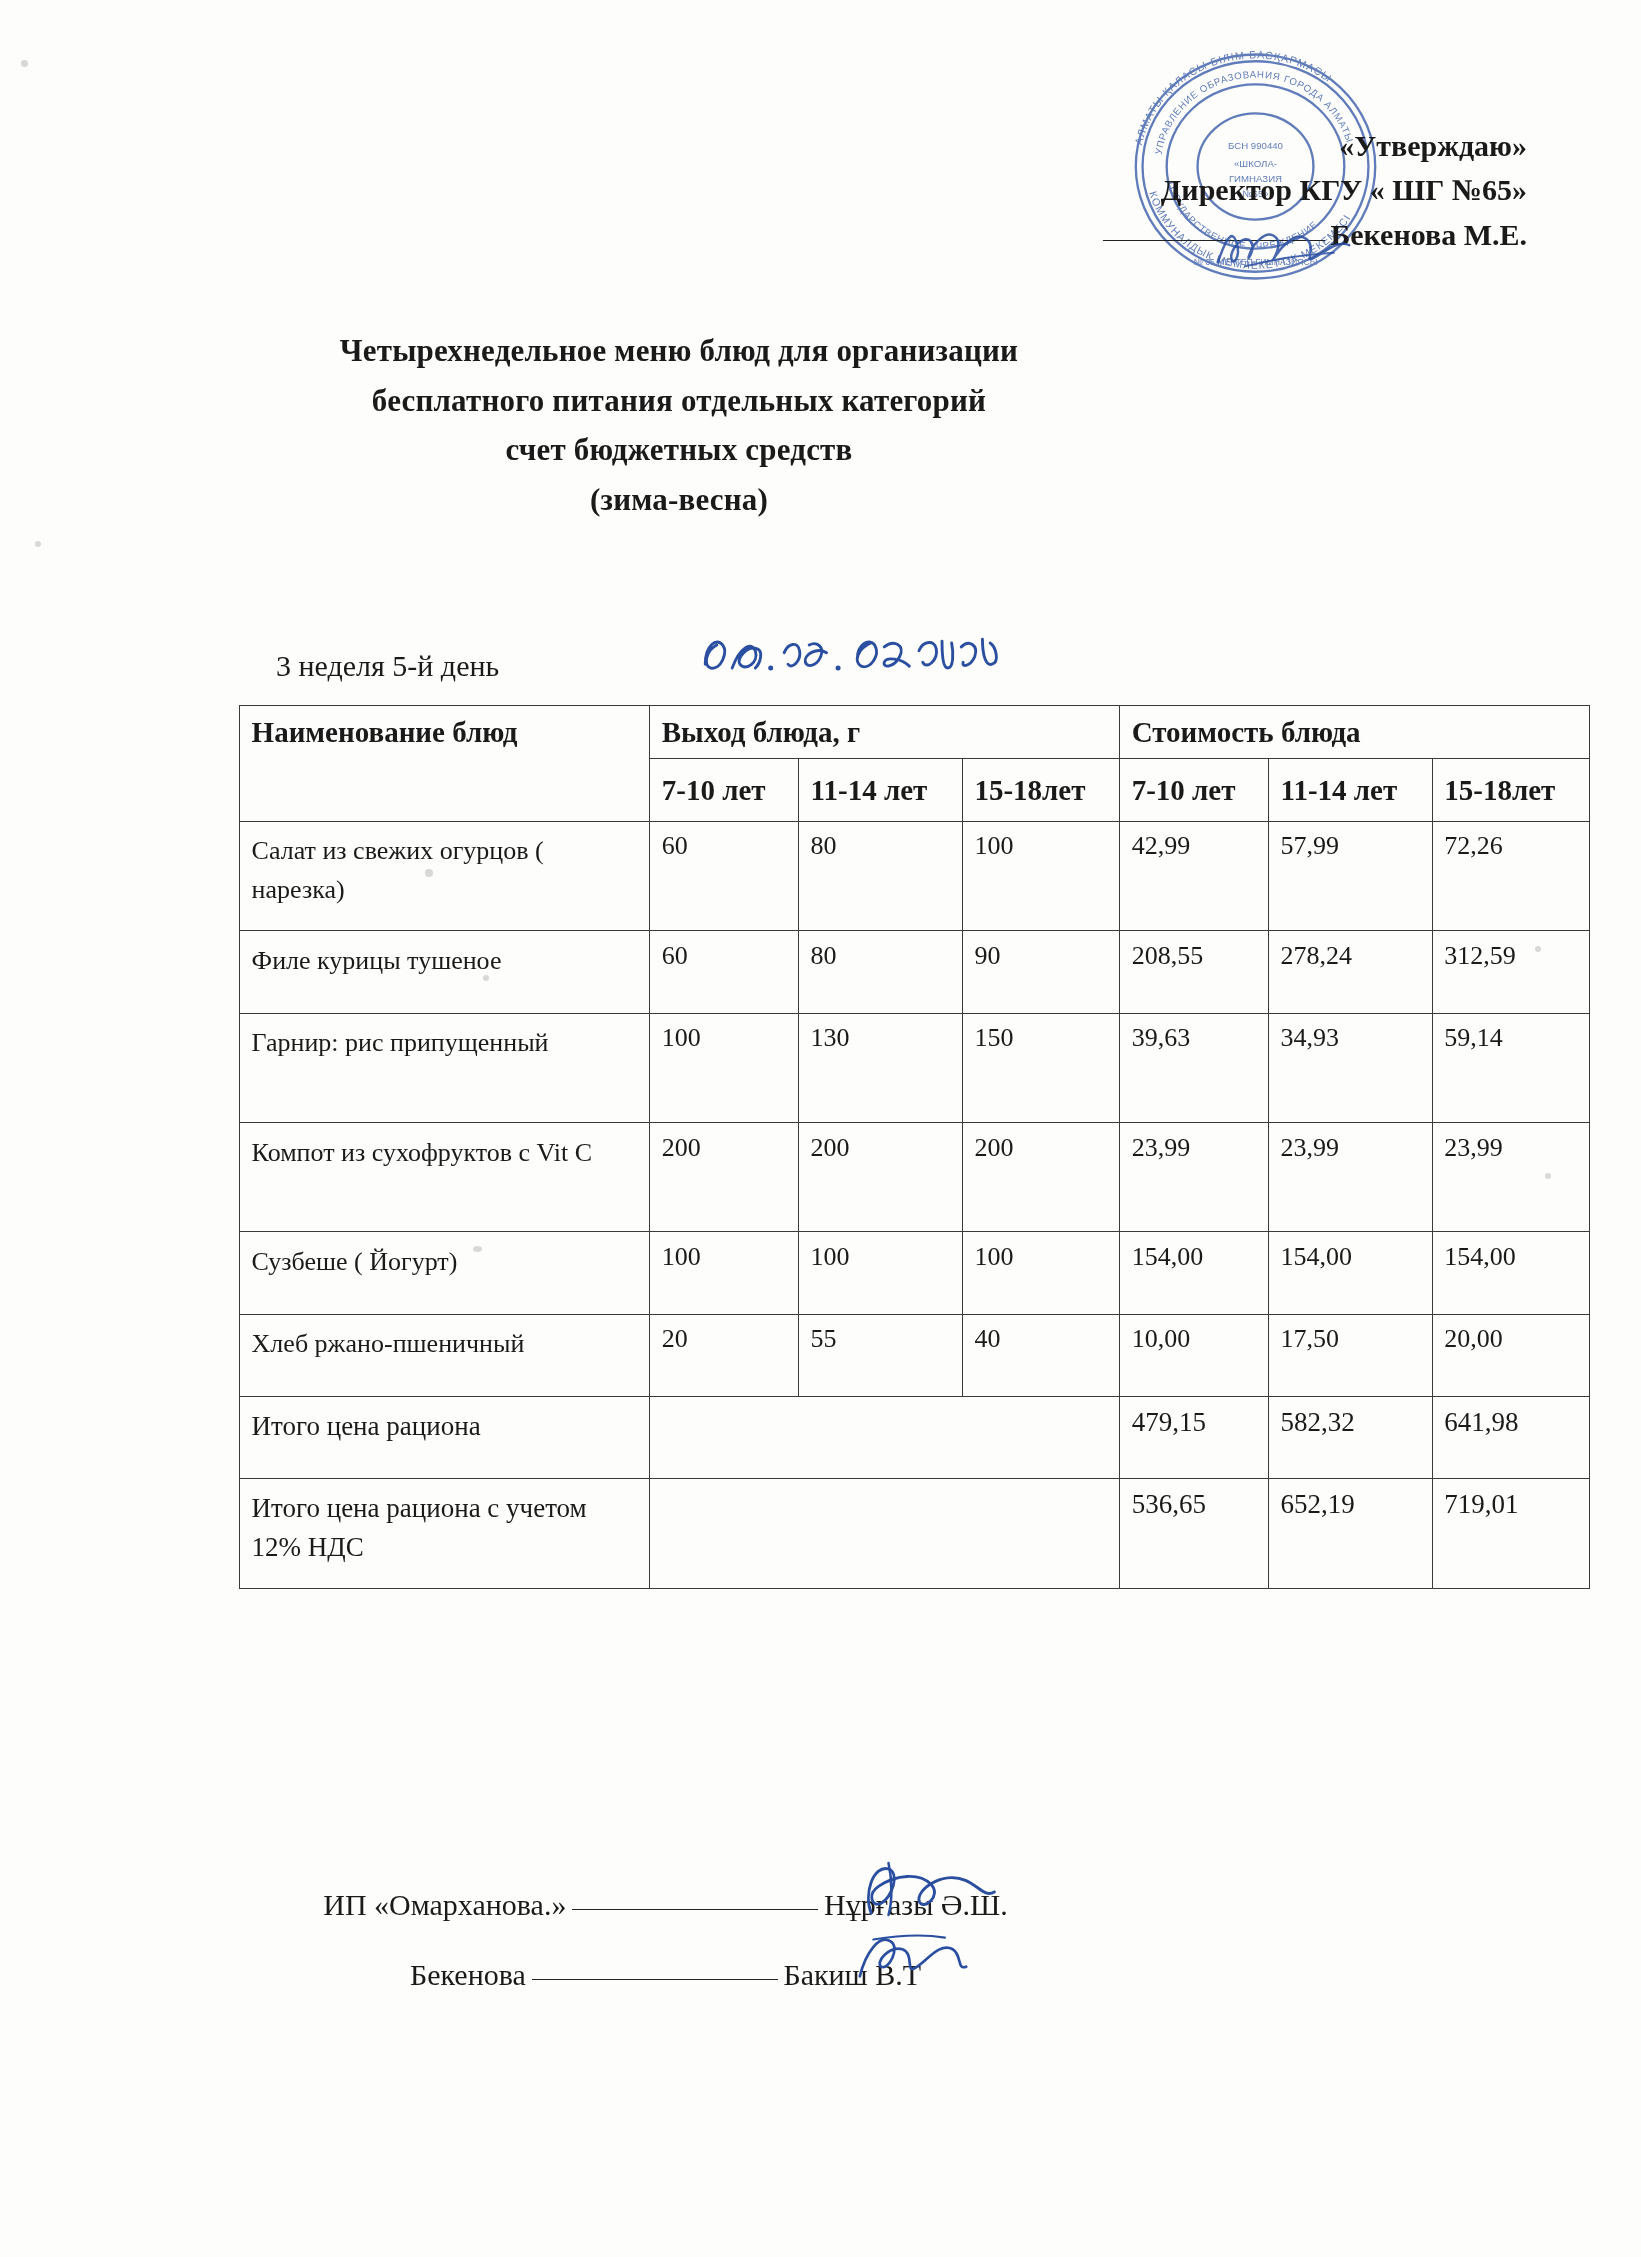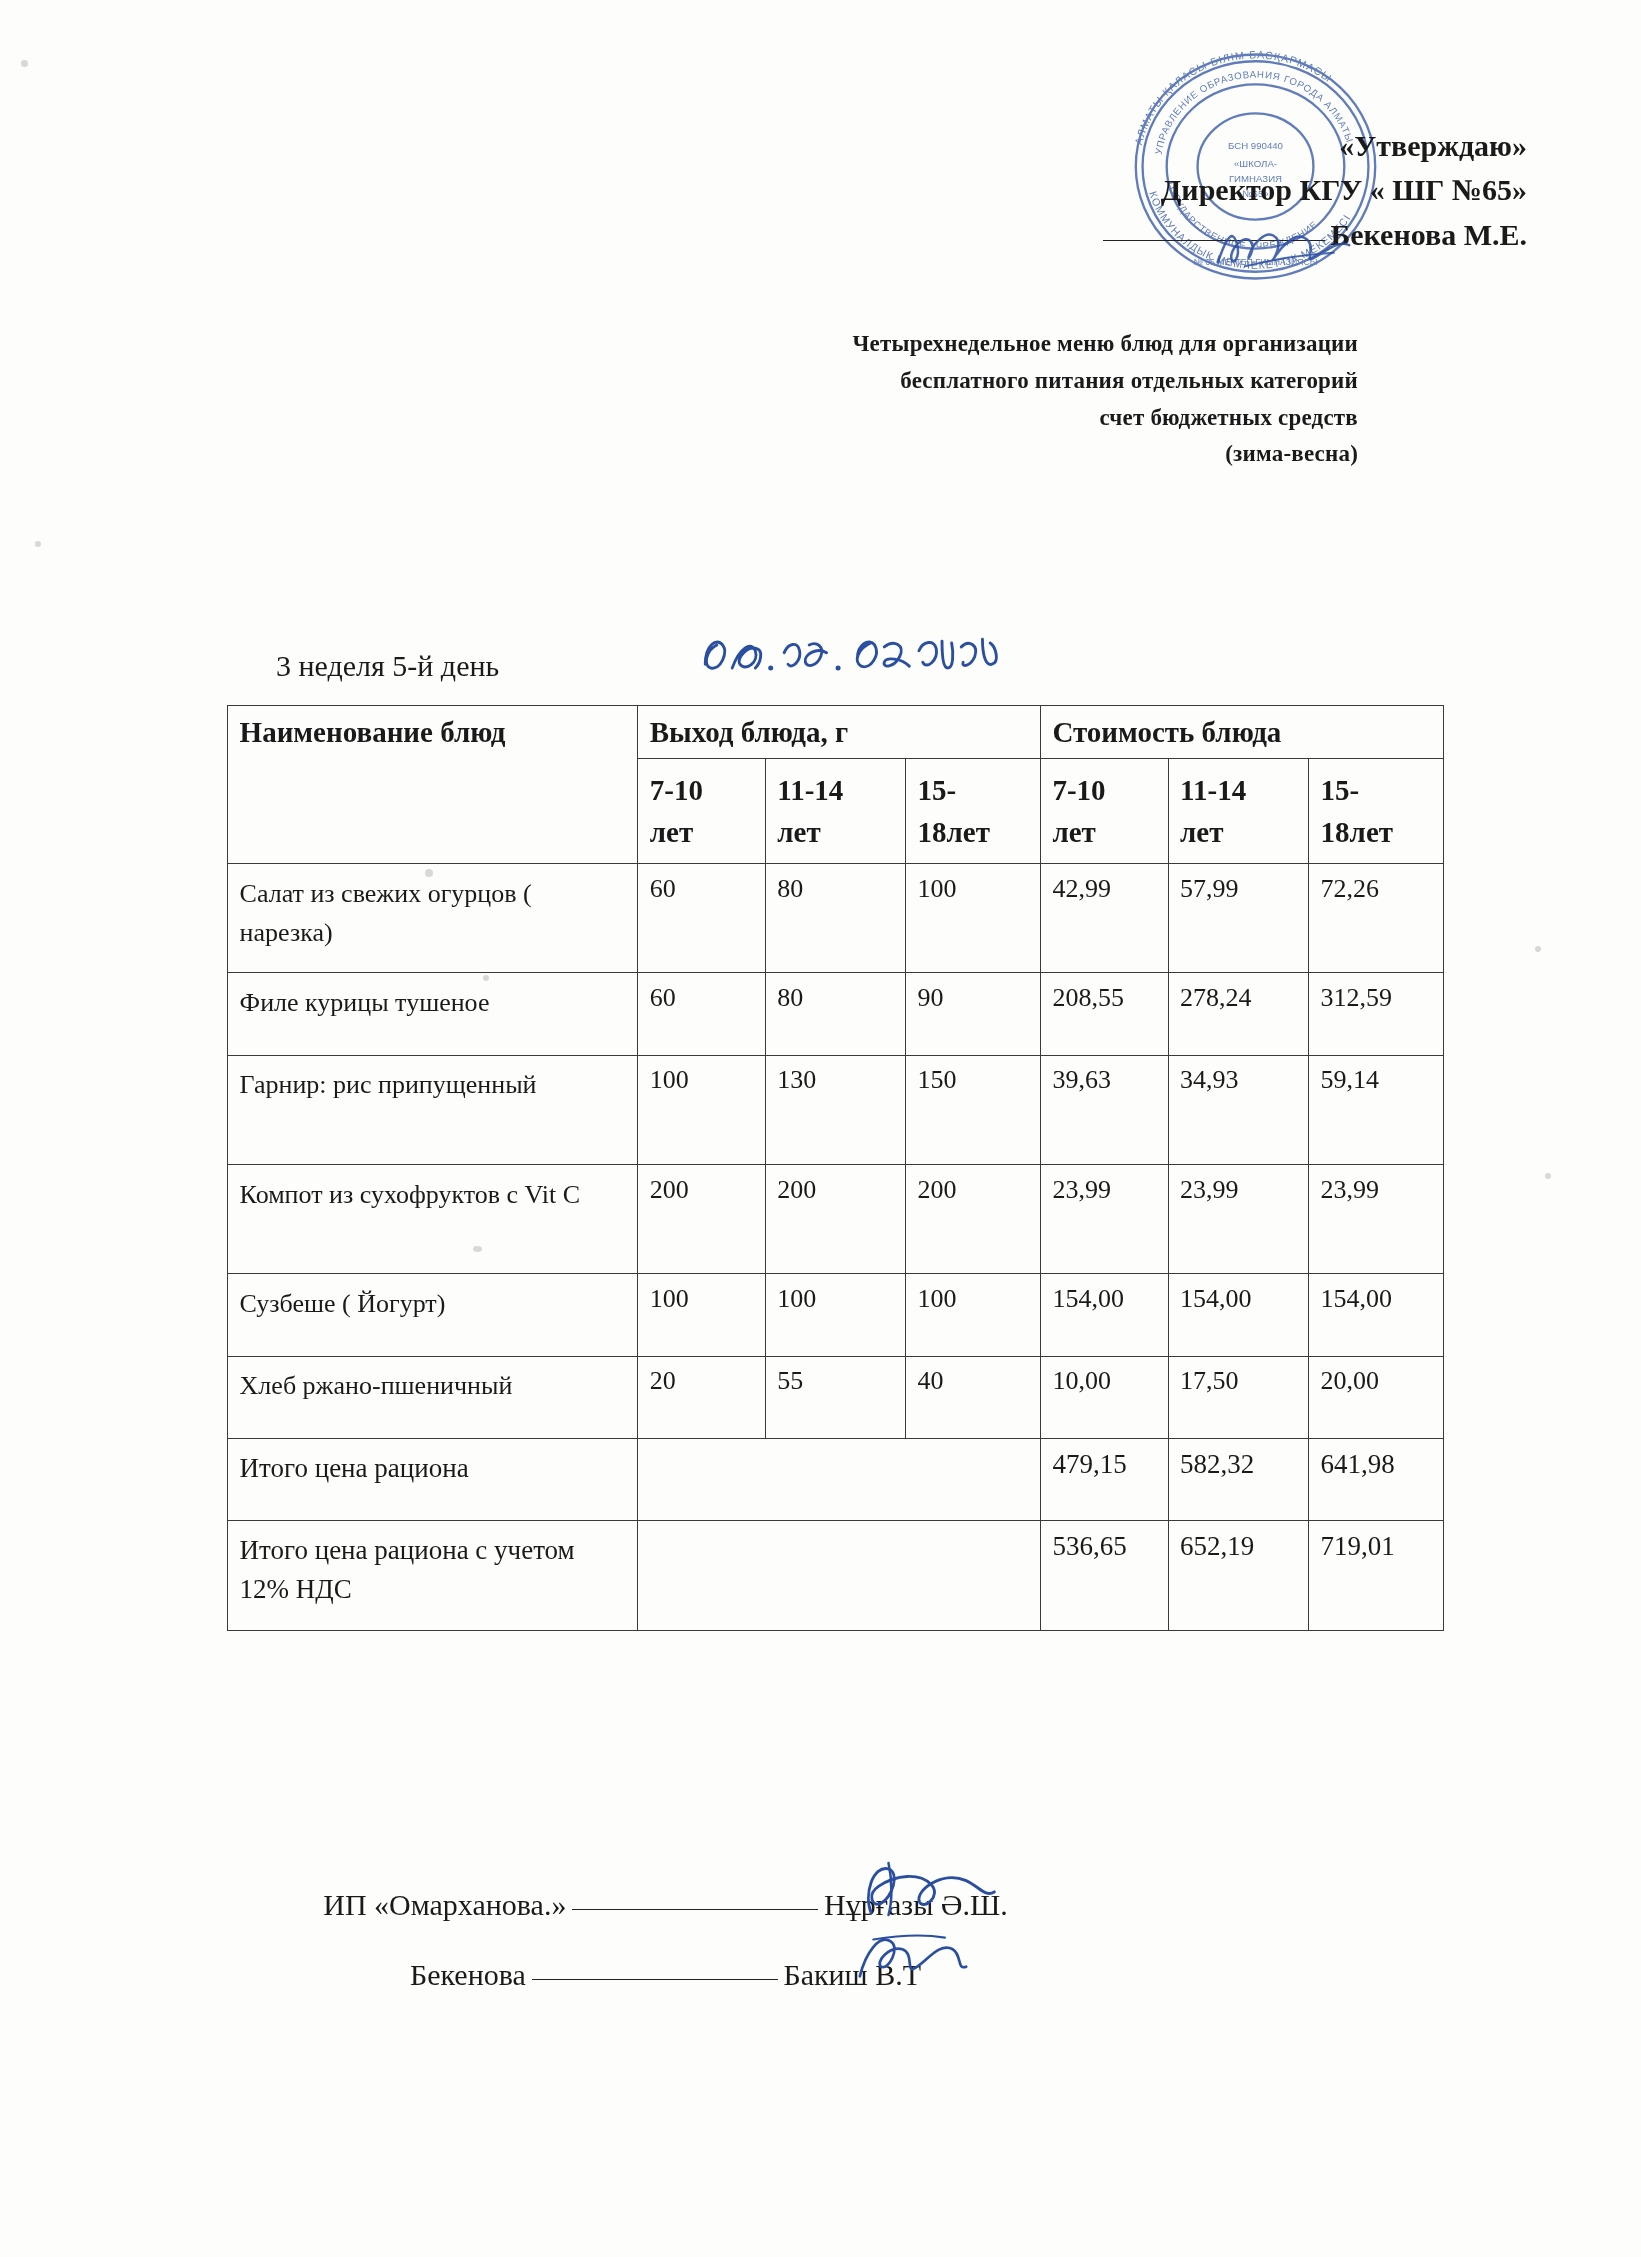--- a/index.html
+++ b/index.html
@@ -63,23 +63,23 @@
     z-index: 5;
     opacity: .85;
   }
 
   
   .title {
     position: absolute;
     top: 326px;
     left: 0;
     width: 1358px;
-    text-align: right;
+    text-align: center;
     font-weight: bold;
-    font-size: 23px;
+    font-size: 31px;
     line-height: 1.6;
     letter-spacing: 0.2px;
     z-index: 3;
   }
   .title div { white-space: nowrap; }
 
   
   .weekday {
     position: absolute;
     top: 649px;
@@ -92,22 +92,22 @@
     left: 695px;
     width: 367px;
     height: 77px;
     z-index: 4;
   }
 
   
   table.menu {
     position: absolute;
     top: 705px;
-    left: 227px;
-    width: 1217px;
+    left: 239px;
+    width: 1351px;
     border-collapse: collapse;
     font-size: 25px;
   }
   table.menu td, table.menu th {
     border: 1.9px solid #3a3a3a;
     padding: 9.7px 11.6px;
     vertical-align: top;
     text-align: left;
     font-weight: normal;
   }

